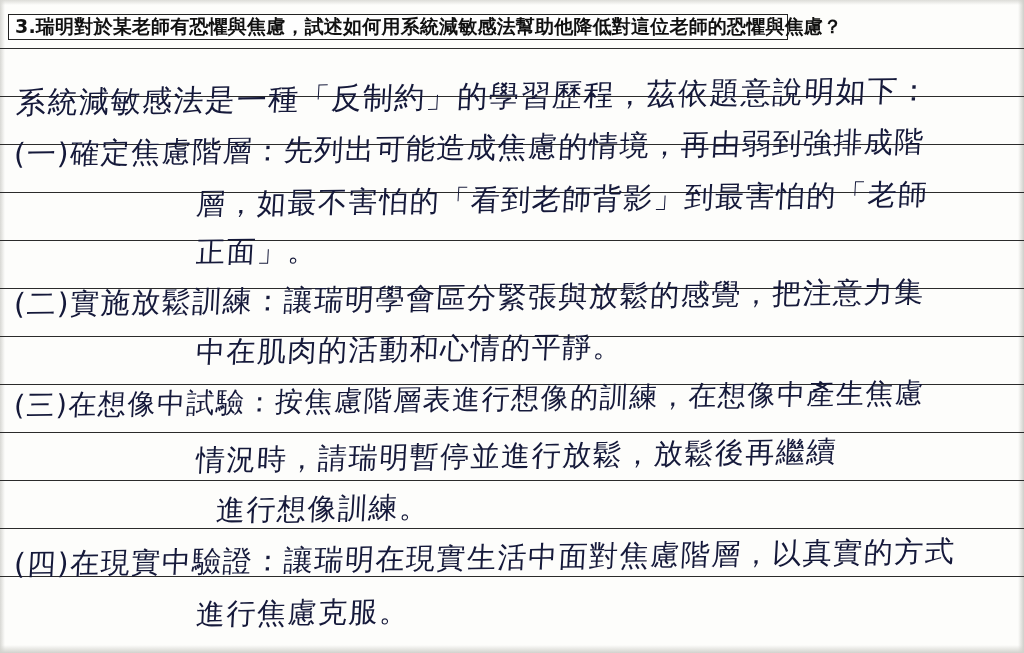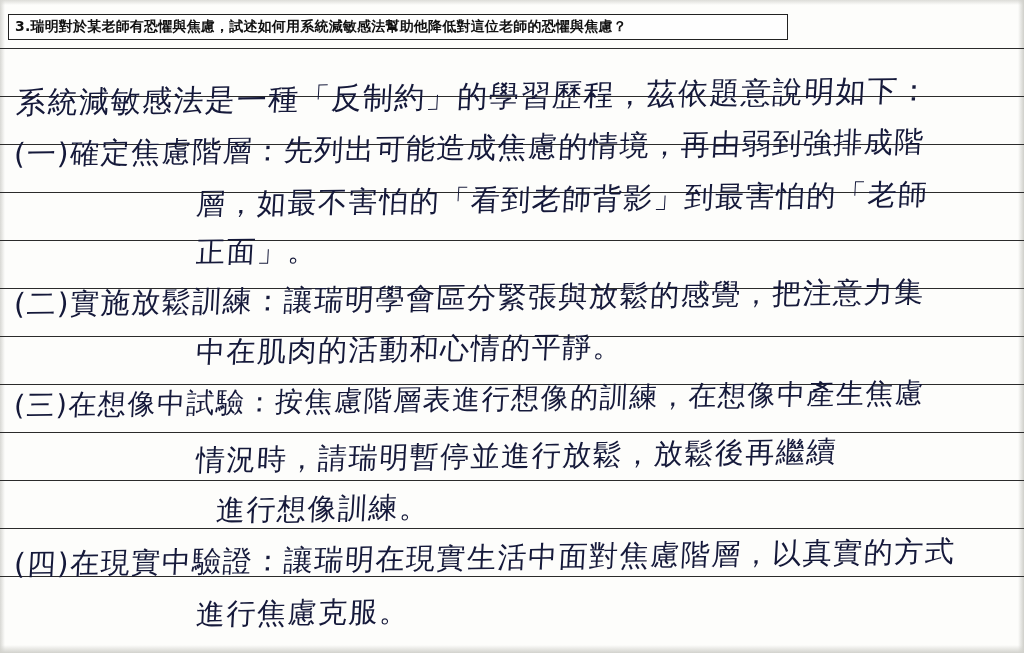--- a/index.html
+++ b/index.html
@@ -28,21 +28,21 @@
     height: 26px;
     border: 1.5px solid #222;
     background: #fefefe;
     display: flex;
     align-items: center;
     box-sizing: border-box;
     padding: 0 6px;
   }
   .question-text {
     font-family: "DejaVu Sans", sans-serif;
-    font-size: 14px;
+    font-size: 19px;
     font-weight: 700;
     letter-spacing: 0.2px;
     color: #111;
     white-space: nowrap;
   }
 
   
   .rules {
     position: absolute;
     left: 0;

